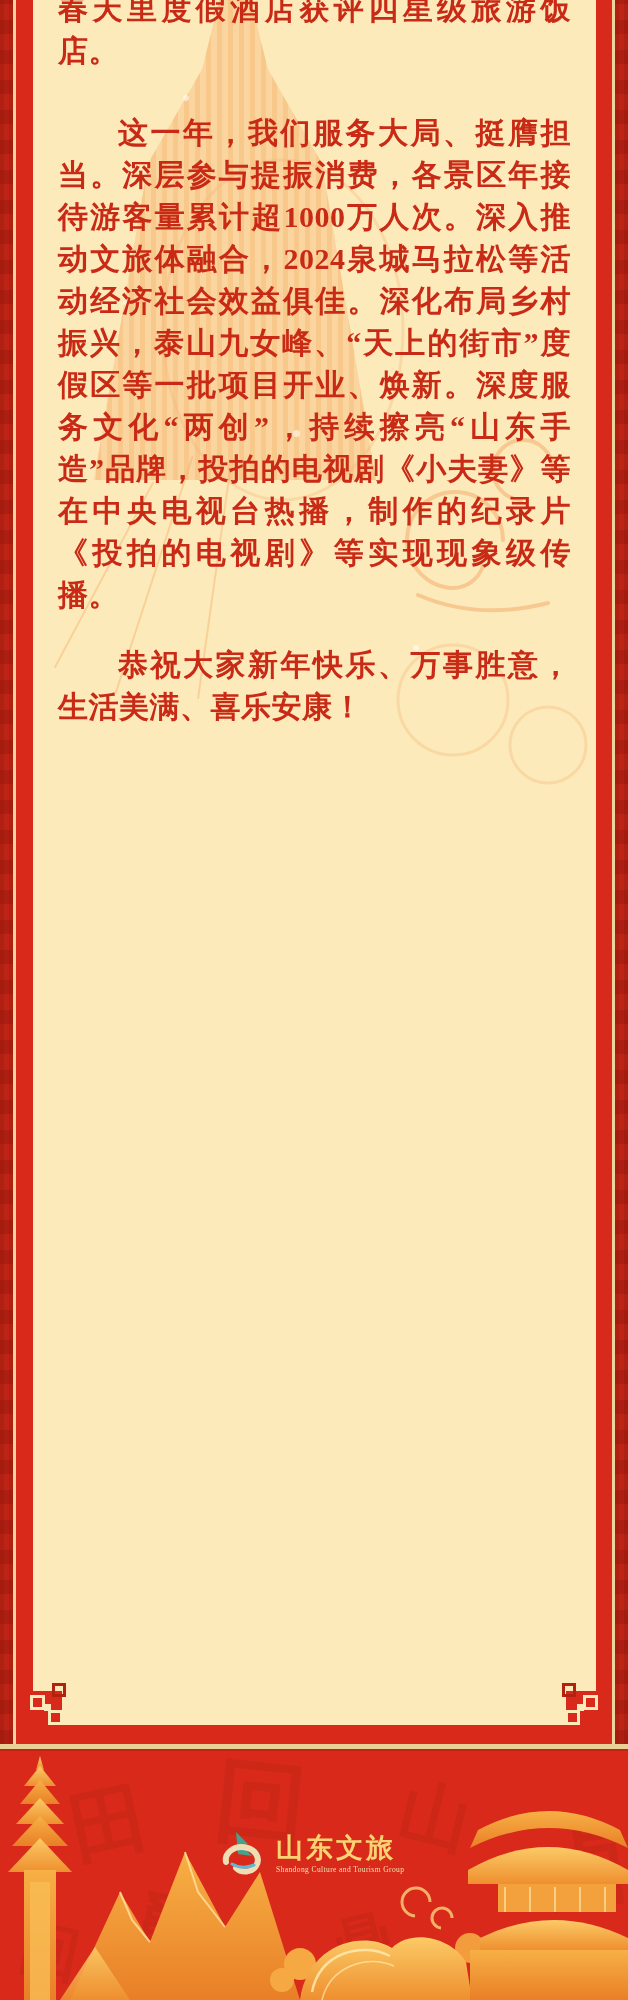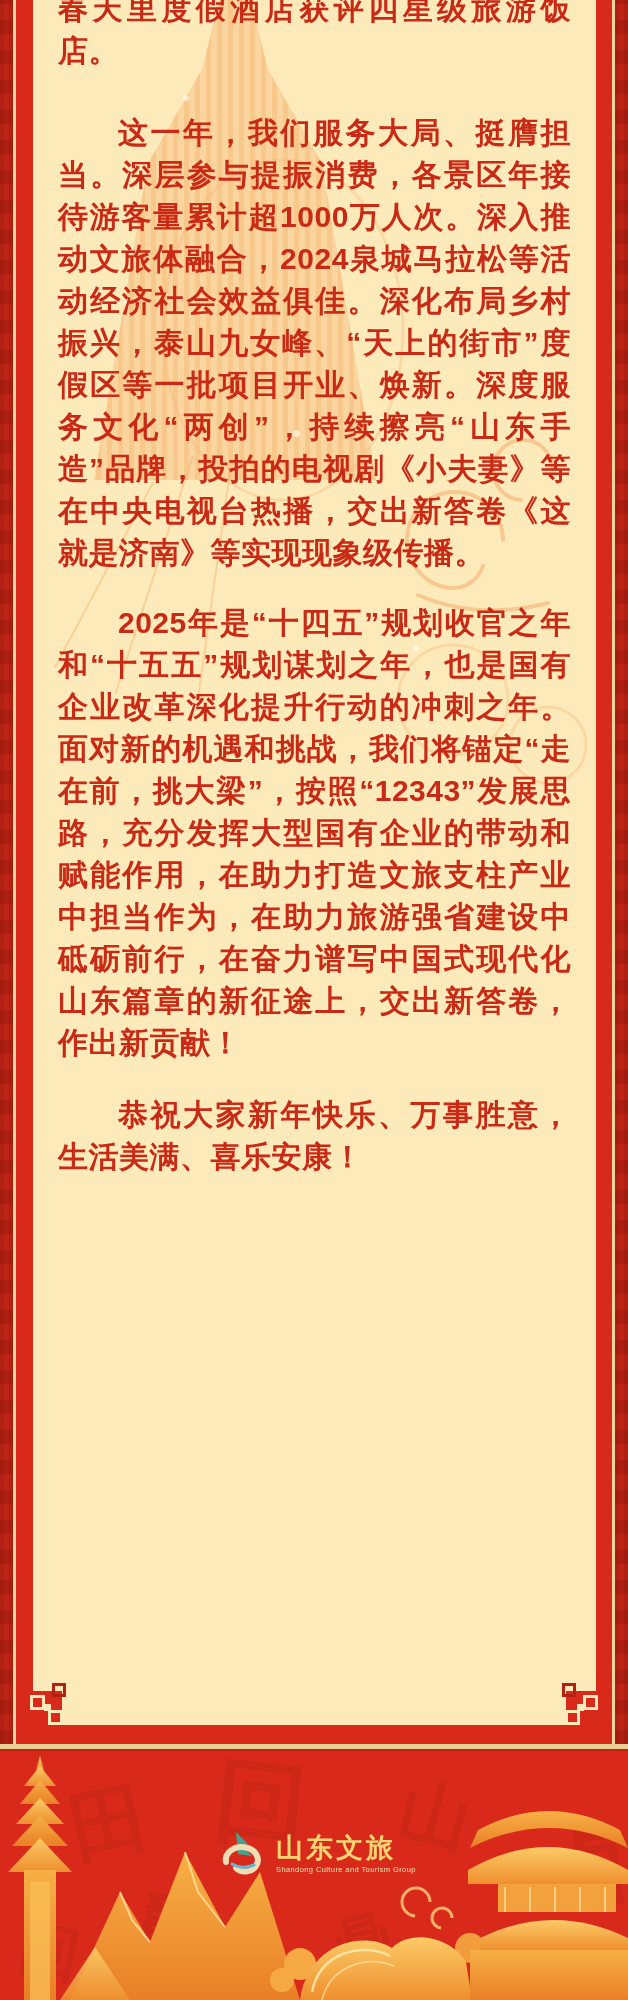--- a/index.html
+++ b/index.html
@@ -1,21 +1,21 @@
 <!DOCTYPE html>
 <html><head>
 <meta charset="utf-8">
 <style>
   html,body{margin:0;padding:0;}
   body{
     width:628px;height:2000px;position:relative;overflow:hidden;
     background:#d8291b;
     font-family:"Liberation Sans","DejaVu Sans",sans-serif;
   }
-  .poster{position:absolute;inset:0;}
+  .poster{position:absolute;inset:0;font-family:Liberation Serif, serif;}
 
   
   .letter-area{position:absolute;left:0;top:0;width:628px;height:1752px;background:#d8291b;}
   .edge-strip{position:absolute;top:0;height:1744px;width:13px;background:#bd2416;
     background-image:repeating-linear-gradient(0deg, rgba(140,20,8,.35) 0 14px, rgba(189,36,22,0) 14px 30px),
                      repeating-linear-gradient(90deg, rgba(140,20,8,.25) 0 4px, rgba(189,36,22,0) 4px 9px);}
   .edge-strip.left{left:0;}
   .edge-strip.right{right:0;}
   .gold-v{position:absolute;top:0;height:1744px;width:3px;background:#ecd49c;}
   .gold-v.left{left:13px;}
@@ -104,22 +104,21 @@
       </svg>
       <div class="wm-dot" style="left:150px;top:95px;width:6px;height:6px;"></div>
       <div class="wm-dot" style="left:90px;top:300px;width:5px;height:5px;"></div>
       <div class="wm-dot" style="left:260px;top:430px;width:7px;height:7px;"></div>
       <div class="wm-dot" style="left:470px;top:180px;width:5px;height:5px;"></div>
       <div class="wm-dot" style="left:380px;top:645px;width:6px;height:6px;"></div>
       <div class="wm-dot" style="left:120px;top:705px;width:5px;height:5px;"></div>
 
       <div class="content">
         <p class="cut">春天里度假酒店获评四星级旅游饭店。</p>
-        <p class="p1">这一年，我们服务大局、挺膺担当。深层参与提振消费，各景区年接待游客量累计超1000万人次。深入推动文旅体融合，2024泉城马拉松等活动经济社会效益俱佳。深化布局乡村振兴，泰山九女峰、“天上的街市”度假区等一批项目开业、焕新。深度服务文化“两创”，持续擦亮“山东手造”品牌，投拍的电视剧《小夫妻》等在中央电视台热播，交出新答卷《这就是济南》等实现现象级传播。</p>
-        <p>2025年是“十四五”规划收官之年和“十五五”规划谋划之年，也是国有企业改革深化提升行动的冲刺之年。面对新的机遇和挑战，我们将锚定“走在前，挑大梁”，按照“12343”发展思路，充分发挥大型国有企业的带动和赋能作用，在助力打造文旅支柱产业中担当作为，在助力旅游强省建设中砥砺前行，在奋力谱写中国式现代化山东篇章的新征途上，交出新答卷，作出新贡献！</p>
+        <p class="p1">这一年，我们服务大局、挺膺担当。深层参与提振消费，各景区年接待游客量累计超1000万人次。深入推动文旅体融合，2024泉城马拉松等活动经济社会效益俱佳。深化布局乡村振兴，泰山九女峰、“天上的街市”度假区等一批项目开业、焕新。深度服务文化“两创”，持续擦亮“山东手造”品牌，投拍的电视剧《小夫妻》等在中央电视台热播，制作的纪录片《投拍的电视剧》等实现现象级传播。</p>
         <p class="last">恭祝大家新年快乐、万事胜意，生活美满、喜乐安康！</p>
       </div>
     </div>
 
     <div class="corner left">
       <i class="notch"></i>
       <span class="sq-dark"></span>
         <span class="sq-cream s1"></span>
       <span class="sq-cream s2"></span>
         <span class="sq-mini s3"></span>

